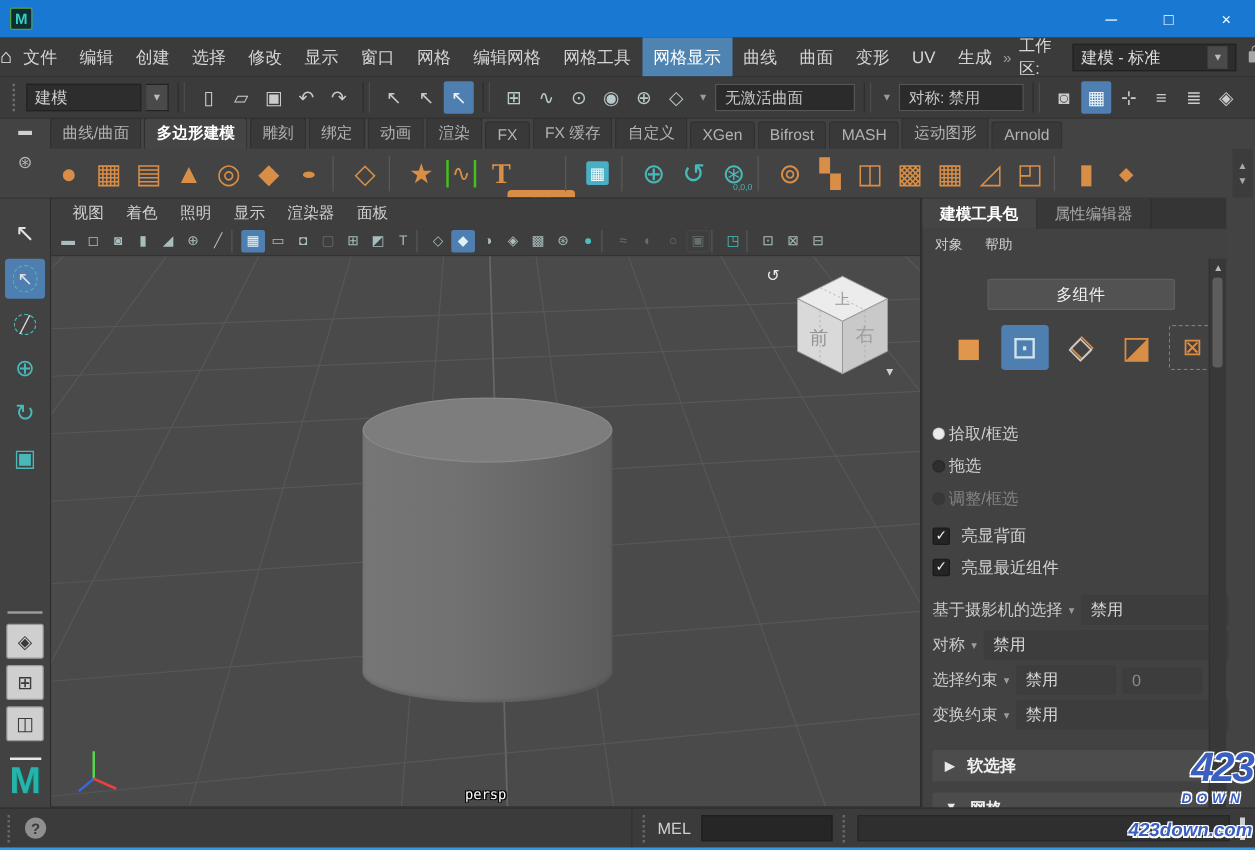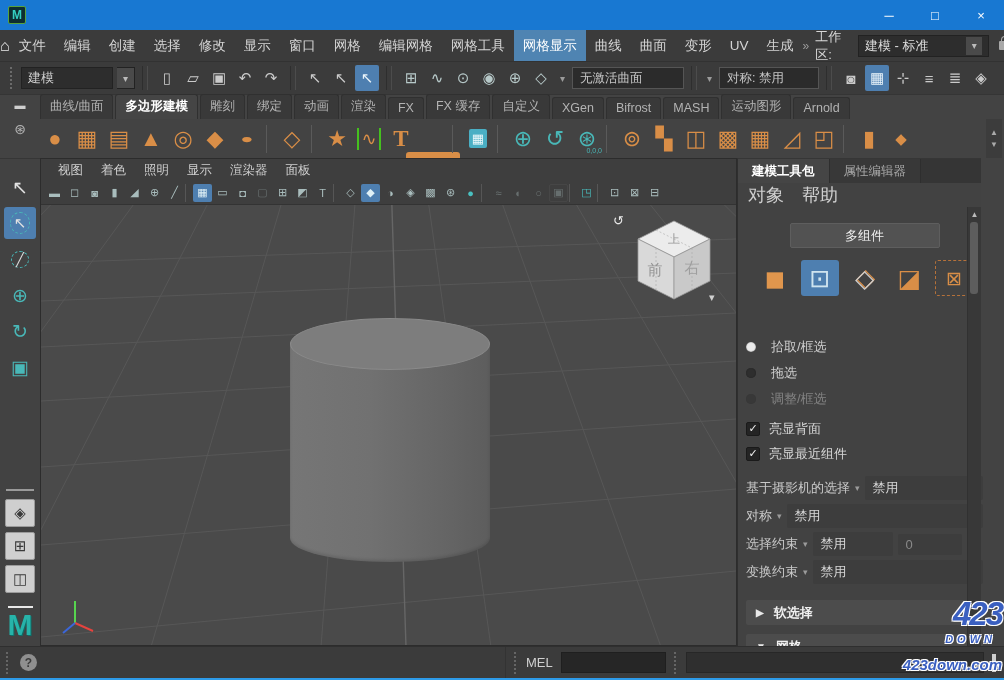--- a/index.html
+++ b/index.html
@@ -102,37 +102,37 @@
   .vc-chevron{position:absolute;left:668px;top:86px;color:#d0d0d0;font-size:11px;}
   .axis-svg{position:absolute;left:18px;bottom:8px;}
   .persp-label{position:absolute;left:0;right:0;bottom:3px;text-align:center;
                font-family:"DejaVu Sans Mono",monospace;font-size:11px;color:#fff;
                text-shadow:1px 1px 0 #000,-1px 1px 0 #000,1px -1px 0 #000,-1px -1px 0 #000;}
   
   .panel{position:absolute;left:737px;top:158px;width:244px;height:488px;background:#424242;border-top:1px solid #363636;border-left:1px solid #2f2f2f;}
   .pk-tabs{height:24px;display:flex;background:#353535;}
   .pk-tab{padding:4px 14px;font-size:12.5px;color:#a8a8a8;background:#383838;border-right:1px solid #2e2e2e;white-space:nowrap;}
   .pk-tab.active{background:#454545;color:#fff;font-weight:bold;}
-  .pk-menus{height:24px;display:flex;align-items:center;padding-left:10px;gap:18px;font-size:18px;color:#d0d0d0;}
+  .pk-menus{height:24px;display:flex;align-items:center;padding-left:10px;gap:18px;font-size:11px;color:#d0d0d0;}
   .pk-scroll{position:absolute;right:0;top:48px;width:14px;height:440px;background:#383838;border-left:1px solid #313131;}
   .pk-scroll .up{display:block;text-align:center;font-size:8px;color:#bbb;padding-top:3px;}
   .pk-thumb{margin:3px 2px;width:8px;height:72px;background:#5d5d5d;border-radius:3px;}
   .pk-content{position:absolute;left:0;top:48px;width:253px;height:440px;padding:0 8px;}
   .mc-btn{margin:16px auto 0;width:150px;height:25px;background:#525252;border:1px solid #5e5e5e;border-radius:2px;
           display:flex;align-items:center;justify-content:center;font-size:13px;color:#f0f0f0;}
   .comp-icons{margin-top:12px;display:flex;justify-content:space-between;padding:0 10px;}
   .comp-icon{width:38px;height:36px;display:flex;align-items:center;justify-content:center;font-size:25px;color:#c9c9c9;border-radius:3px;}
   .comp-icon.orange{color:#e0964d;}
   .comp-icon.active{background:#4e7fb0;}
   .comp-icon.vertex{color:#cfe4ef;}
   .comp-icon.edge{color:#cccccc;text-shadow:1px -1px 0 #d98e47;}
   .comp-icon.face{color:#d98e47;}
   .comp-icon.multi{color:#d98e47;font-size:19px;border:1px dashed #b5713a;}
   .tk-radios{margin-top:38px;}
-  .tk-radio{display:flex;align-items:center;gap:15px;height:26px;font-size:13px;color:#cfcfcf;}
+  .tk-radio{display:flex;align-items:center;gap:3px;height:26px;font-size:13px;color:#cfcfcf;}
   .tk-radio .dot{width:10px;height:10px;border-radius:50%;background:#2e2e2e;box-shadow:inset 0 0 1px #1b1b1b;}
   .tk-radio.selected .dot{background:#ececec;}
   .tk-radio.dimmed{opacity:.45;}
   .tk-checks{margin-top:4px;}
   .tk-check{display:flex;align-items:center;gap:9px;height:25px;font-size:13px;color:#d6d6d6;}
   .tk-check .cb{width:14px;height:14px;background:#242424;border:1px solid #1a1a1a;border-radius:2px;color:#f2f2f2;
                 font-size:11px;display:flex;align-items:center;justify-content:center;}
   .tk-drops{margin-top:8px;}
   .tk-drop{display:flex;align-items:center;height:28px;font-size:13px;color:#c9c9c9;gap:5px;}
   .tk-drop .ar{font-size:9px;color:#9b9b9b;}
@@ -580,20 +580,21 @@
         <text x="43" y="26" font-size="12" fill="#979797" text-anchor="middle">上</text>
         <text x="24" y="58" font-size="15" fill="#949494" text-anchor="middle">前</text>
         <text x="61" y="56" font-size="15" fill="#9e9e9e" text-anchor="middle">右</text>
       </svg>
       <span class="vc-chevron">▾</span>
       <svg class="axis-svg" width="40" height="42" viewBox="0 0 40 42">
         <line x1="16" y1="28" x2="16" y2="6" stroke="#57d44f" stroke-width="2"></line>
         <line x1="16" y1="28" x2="34" y2="36" stroke="#e5433e" stroke-width="2"></line>
         <line x1="16" y1="28" x2="4" y2="38" stroke="#3b66d9" stroke-width="2"></line>
       </svg>
+      <div class="persp-label">persp</div>
     </div>
   </div>
 
   <div class="panel">
     <div class="pk-tabs">
         <span class="pk-tab active">建模工具包</span>
         <span class="pk-tab">属性编辑器</span>
       </div>
     <div class="pk-menus">
         <span>对象</span>

